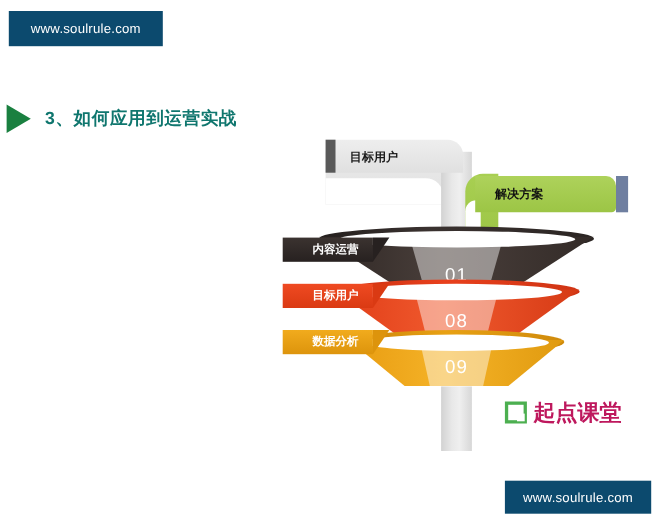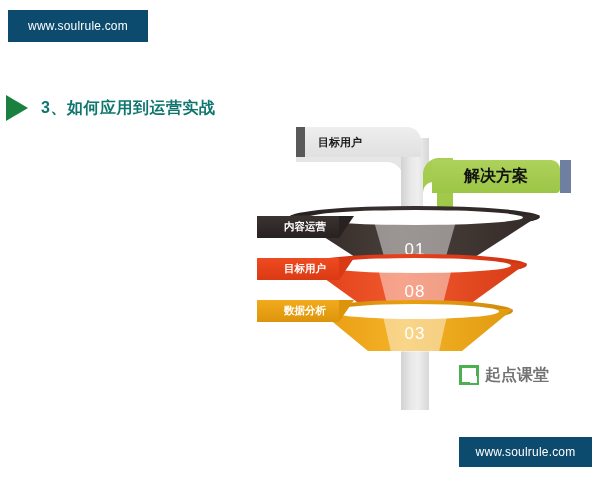--- a/index.html
+++ b/index.html
@@ -163,22 +163,22 @@
     top: 50px;
     width: 128px;
     height: 33px;
     background: linear-gradient(180deg, #aed25b 0%, #9cc545 100%);
     border-top-right-radius: 9px;
     border-bottom-right-radius: 4px;
     display: flex;
     align-items: center;
   }
   .label-green .txt {
-    margin-left: 32px;
-    font-size: 16px;
+    margin-left: 18px;
+    font-size: 11px;
     font-weight: bold;
     color: #111111;
     white-space: nowrap;
   }
   .label-green .cap {
     position: absolute;
     right: -11px;
     top: 0;
     width: 11px;
     height: 33px;
@@ -338,23 +338,23 @@
     content: "";
     position: absolute;
     right: 1px;
     bottom: 1px;
     width: 4px;
     height: 4px;
     background: #4caf50;
   }
   .logo-text {
     margin-left: 6px;
-    font-size: 16px;
+    font-size: 20px;
     font-weight: bold;
-    color: #737373;
+    color: #be185d;
     letter-spacing: 0px;
     white-space: nowrap;
   }
 </style>
 </head>
 <body>
 
 <div class="slide">
 
   <div class="watermark watermark-top">www.soulrule.com</div>
@@ -396,21 +396,21 @@
       <div class="inner-rim"></div>
       <div class="wedge"></div>
       <div class="num">08</div>
     </div>
 
     <div class="bowl bowl-3">
       <div class="rim"></div>
       <div class="body"></div>
       <div class="inner-rim"></div>
       <div class="wedge"></div>
-      <div class="num">03</div>
+      <div class="num">09</div>
     </div>
 
     <div class="side-label side-1">
       <span>内容运营</span>
       <span class="tail"></span>
     </div>
     <div class="side-label side-2">
       <span>目标用户</span>
       <span class="tail"></span>
     </div>

